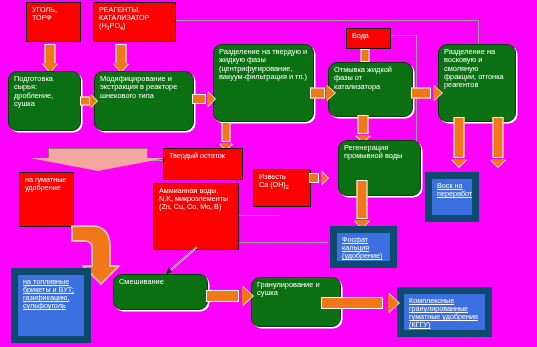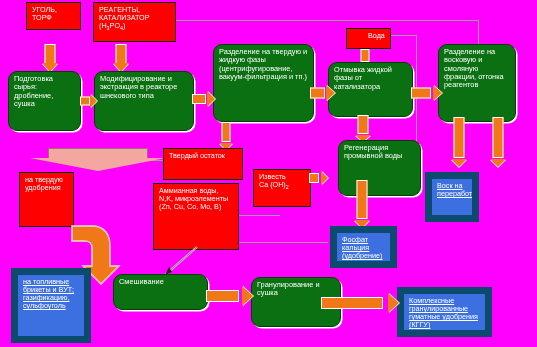--- a/index.html
+++ b/index.html
@@ -99,33 +99,33 @@
   <div class="ln lnh" style="left:238px;top:215px;width:42px;"></div>
   <div class="ahead ahead-l" style="left:234px;top:212px;"></div>
 
   <div class="ln lnh" style="left:72px;top:160px;width:96px;"></div>
 
   <div class="salmon-arrow" style="left:30px;top:148px;width:136px;height:26px;">
     <div class="s"></div>
     <div class="h"></div>
   </div>
 
-  <div class="node red" style="left:26px;top:2px;width:55px;height:28px;">
+  <div class="node red" style="left:26px;top:2px;width:55px;height:40px;">
     <span class="txt">УГОЛЬ, ТОРФ</span>
   </div>
 
   <div class="node red" style="left:93px;top:2px;width:83px;height:40px;">
     <span class="txt">
       <span>РЕАГЕНТЫ,</span><br>
       <span>КАТАЛИЗАТОР</span><br>
       <span>(H</span><span class="sub">3</span><span>PO</span><span class="sub">4</span><span>)</span>
     </span>
   </div>
 
-  <div class="node red" style="left:346px;top:28px;width:45px;height:21px;padding-left:16px;">
+  <div class="node red" style="left:346px;top:28px;width:45px;height:21px;">
     <span class="txt">Вода</span>
   </div>
 
   <div class="ar ar-d" style="left:37px;top:44px;width:26px;height:28px;">
     <div class="shaft" style="width:11px;height:20px;"></div>
       <div class="head"></div>
   </div>
   <div class="ar ar-d" style="left:108px;top:44px;width:26px;height:28px;">
     <div class="shaft" style="width:11px;height:20px;"></div>
       <div class="head"></div>
@@ -203,21 +203,21 @@
       <span>Ca (OH)</span><span class="sub">2</span>
     </span>
   </div>
 
   <div class="ar ar-r" style="left:309px;top:169px;width:19px;height:17px;">
     <div class="shaft" style="width:10px;height:10px;"></div>
       <div class="head" style="border-top-width:7px;border-bottom-width:7px;border-left-width:7px;"></div>
   </div>
 
   <div class="node red" style="left:19px;top:172px;width:55px;height:55px;">
-    <span class="txt">на твердую удобрения</span>
+    <span class="txt">на гуматные удобрение</span>
   </div>
 
   <div class="node red" style="left:153px;top:183px;width:86px;height:67px;">
     <span class="txt">Аммианная воды, N,K, микроэлементы (Zn, Cu, Co, Mo, B)</span>
   </div>
 
   <div class="node blue" style="left:425px;top:172px;width:54px;height:50px;">
     <span class="txt">Воск на переработку</span>
   </div>
 

